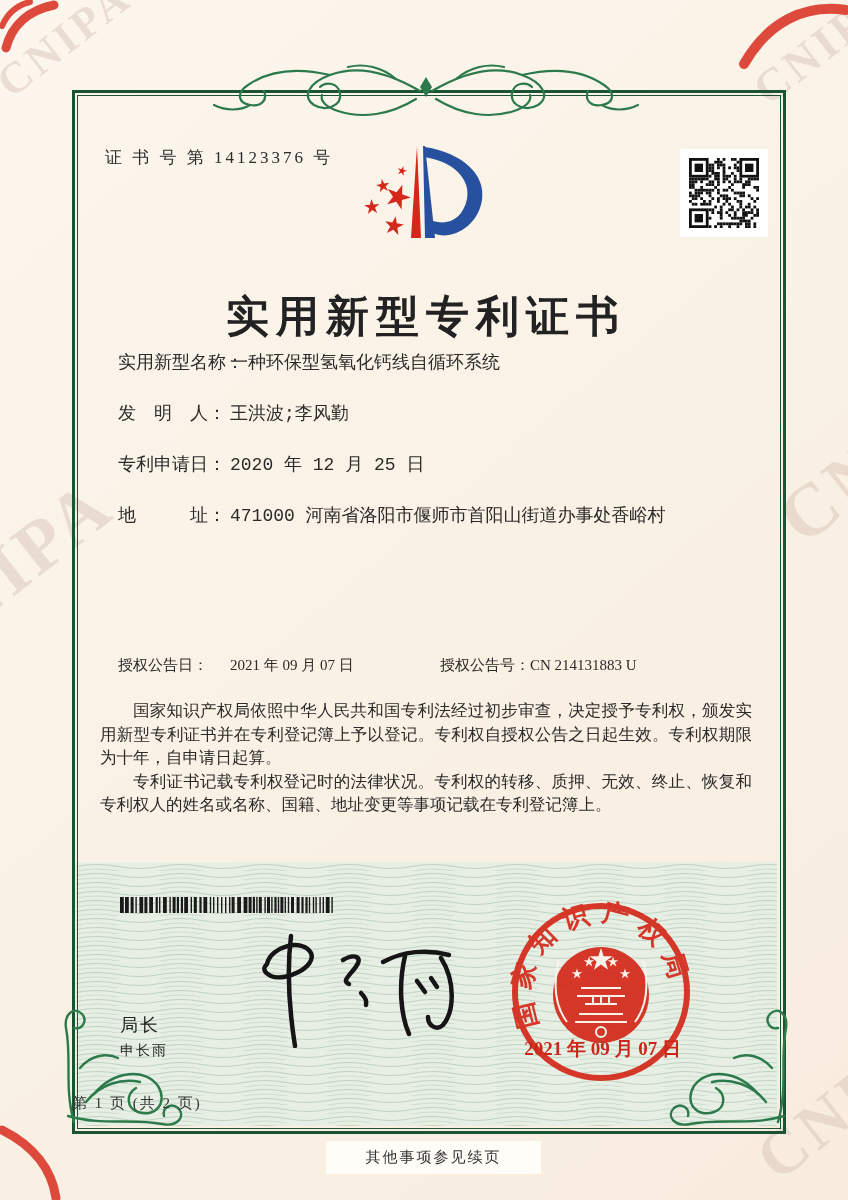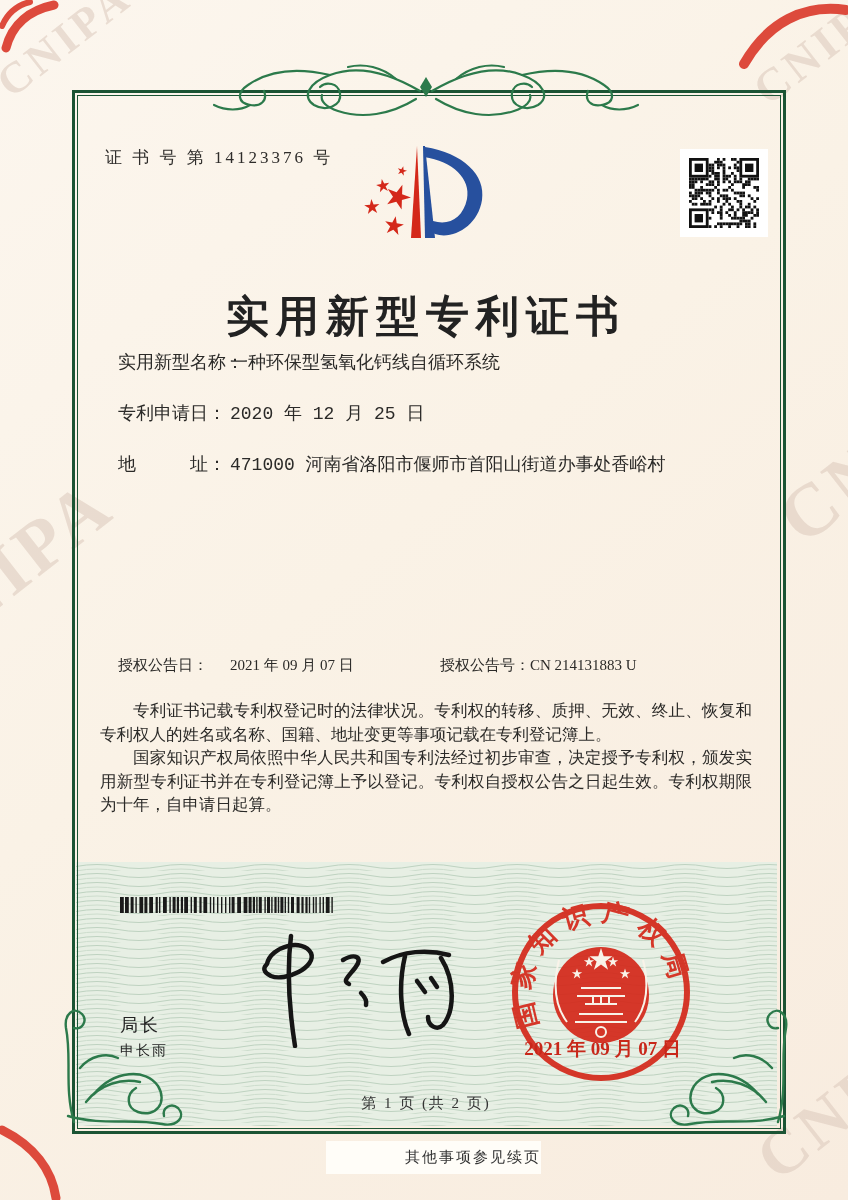--- a/index.html
+++ b/index.html
@@ -38,24 +38,24 @@
   .paras p{margin:0;text-indent:2em;}
   .barcode{position:absolute;left:120px;top:897px;}
   .sign-title{position:absolute;left:120px;top:966px;font-size:18px;color:#222;
               font-family:"Liberation Sans","DejaVu Sans",sans-serif;letter-spacing:2px;margin-top:47px;}
   .sign-name{position:absolute;left:120px;top:1042px;font-size:14px;color:#222;
              font-family:"Liberation Sans","DejaVu Sans",sans-serif;letter-spacing:2px;}
   .signature{position:absolute;left:245px;top:926px;}
   .seal{position:absolute;left:501px;top:892px;}
   .seal-date{position:absolute;left:505px;top:1036px;width:195px;text-align:center;
              font-size:19px;font-weight:bold;color:#c8271a;letter-spacing:0px;}
-  .page-no{position:absolute;left:72px;top:1094px;width:708px;text-align:center;
+  .page-no{position:absolute;left:72px;top:1094px;width:708px;
            font-size:15px;letter-spacing:2px;color:#333;}
   .note-box{position:absolute;left:326px;top:1141px;width:215px;height:33px;line-height:33px;
-            background:#fffdf8;text-align:right;font-size:15px;letter-spacing:2px;color:#333;}
+            background:#fffdf8;text-align:center;font-size:15px;letter-spacing:2px;color:#333;}
 </style>
 </head>
 <body>
 
 <div class="page">
 
   <div class="wm" style="left:-14px;top:14px;font-size:44px;">CNIPA</div>
   <div class="wm" style="left:742px;top:18px;font-size:46px;">CNIPA</div>
   <div class="wm" style="left:762px;top:408px;font-size:74px;">CNIPA</div>
   <div class="wm" style="left:-120px;top:530px;font-size:74px;">CNIPA</div>
@@ -364,40 +364,43 @@
       </svg>
 
     <div class="title">实用新型专利证书</div>
 
     <div class="fields" id="fields">
 
         <div class="field-row">
           <span class="field-label">实用新型名称：</span><span class="field-value">一种环保型氢氧化钙线自循环系统</span>
         </div>
 
+        <div class="field-row">
+          <span class="field-label">发　明　人：</span><span class="field-value">王洪波;李风勤</span>
+        </div>
 
 
         <div class="field-row">
           <span class="field-label">专利申请日：</span><span class="field-value">2020 年 12 月 25 日</span>
         </div>
 
 
         <div class="field-row">
           <span class="field-label">地　　　址：</span><span class="field-value">471000 河南省洛阳市偃师市首阳山街道办事处香峪村</span>
         </div>
       </div>
 
     <div class="grant-row">
       <span class="field-label" style="width:112px">授权公告日：</span><span>2021 年 09 月 07 日</span>
       <span class="grant2"><span>授权公告号：</span><span>CN 214131883 U</span></span>
     </div>
 
     <div class="paras" id="paras">
+        <p>国家知识产权局依照中华人民共和国专利法经过初步审查，决定授予专利权，颁发实用新型专利证书并在专利登记簿上予以登记。专利权自授权公告之日起生效。专利权期限为十年，自申请日起算。</p>
         <p>专利证书记载专利权登记时的法律状况。专利权的转移、质押、无效、终止、恢复和专利权人的姓名或名称、国籍、地址变更等事项记载在专利登记簿上。</p>
-        <p>国家知识产权局依照中华人民共和国专利法经过初步审查，决定授予专利权，颁发实用新型专利证书并在专利登记簿上予以登记。专利权自授权公告之日起生效。专利权期限为十年，自申请日起算。</p>
       </div>
 
     <svg class="barcode" id="barcode" width="216" height="16">
         <rect x="0" y="0" width="3.8" height="16" fill="#1a1a1a"></rect>
         <rect x="5" y="0" width="3.8" height="16" fill="#1a1a1a"></rect>
         <rect x="10.6" y="0" width="3" height="16" fill="#1a1a1a"></rect>
         <rect x="15.399999999999999" y="0" width="1.4" height="16" fill="#1a1a1a"></rect>
         <rect x="19.4" y="0" width="3.8" height="16" fill="#1a1a1a"></rect>
         <rect x="24.4" y="0" width="3" height="16" fill="#1a1a1a"></rect>
         <rect x="29.2" y="0" width="3.8" height="16" fill="#1a1a1a"></rect>

